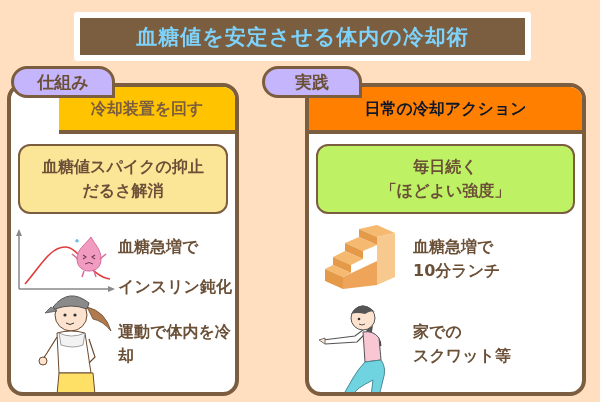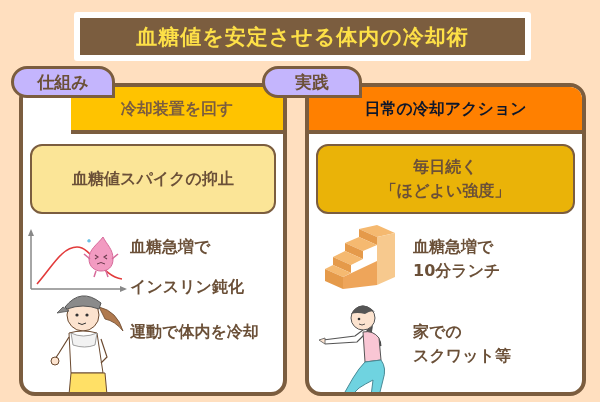--- a/index.html
+++ b/index.html
@@ -11,28 +11,28 @@
     color: #6B5038;
   }
   .title-outer {
     position: absolute; left: 74px; top: 12px; width: 457px; height: 49px;
     background: #fff; border-radius: 3px;
   }
   .title-inner {
     position: absolute; left: 6px; top: 6px; right: 6px; bottom: 6px;
     background: #7B5D3F;
     display: flex; align-items: center; justify-content: center;
-    color: #fde047; font-weight: bold; font-size: 21px; letter-spacing: 1px;
+    color: #7dd3fc; font-weight: bold; font-size: 21px; letter-spacing: 1px;
   }
   .panel {
     position: absolute; top: 83px; height: 313px;
     border: 4px solid #7B5D3F; border-radius: 16px;
     background: #fff; overflow: hidden;
   }
-  .panel.left { left: 19px; width: 268px; padding-left: 48px; }
+  .panel.left { left: 7px; width: 232px; padding-left: 48px; }
   .panel.right { left: 305px; width: 281px; }
   .panel-header {
     height: 47px; display: flex; align-items: center; justify-content: center;
     font-weight: bold; font-size: 16px; padding-top: 2px;
     border-bottom: 4px solid #7B5D3F;
   }
   .left .panel-header { background: #FFC300; color: #7B5D3F; }
   .right .panel-header { background: #FF8000; color: #0f172a; }
   .tag {
     position: absolute; top: 66px; height: 32px; padding: 0 16px;
@@ -43,39 +43,40 @@
   }
   .tag.left { left: 11px; width: 104px; }
   .tag.right { left: 262px; width: 100px; left: 262px; }
   .summary {
     position: absolute; left: 7px; right: 7px; top: 57px; height: 70px;
     border: 2px solid #7B5D3F; border-radius: 12px;
     display: flex; flex-direction: column; align-items: center; justify-content: center;
     font-weight: bold; font-size: 16px; line-height: 24px; color: #6B5038; text-align: center;
   }
   .left .summary { background: #FBE597; }
-  .right .summary { background: #eab308; }
+  .right .summary { background: #bef264; }
   .item {
     position: absolute; display: flex; flex-direction: column;
     font-weight: bold; font-size: 16px; line-height: 24px; color: #6B5038;
   }
   .illus { position: absolute; }
 </style>
 </head>
 <body>
 
 <div class="title-outer">
   <div class="title-inner">血糖値を安定させる体内の冷却術</div>
 </div>
 
 <div class="tag left">仕組み</div>
 <div class="panel left">
   <div class="panel-header">冷却装置を回す</div>
   <div class="summary">
     <span>血糖値スパイクの抑止</span>
+    <span>だるさ解消</span>
   </div>
 
   <svg class="illus" style="left:4px; top:140px;" width="100" height="68" viewBox="0 0 100 68">
     <line x1="4" y1="62" x2="4" y2="6" stroke="#888" stroke-width="1.5"></line>
     <polygon points="4,2 1,9 7,9" fill="#888"></polygon>
     <line x1="4" y1="62" x2="98" y2="62" stroke="#888" stroke-width="1.5"></line>
     <polygon points="100,62 93,59 93,65" fill="#888"></polygon>
     <path d="M10,57 C25,40 35,20 50,20 C65,20 75,50 95,52" fill="none" stroke="#E23B3B" stroke-width="1.6"></path>
     <path d="M76,10 C70,18 62,22 62,32 C62,40 68,44 74,44 C81,44 86,40 86,32 C86,22 80,18 76,10 Z" fill="#F29BC1" stroke="#D66A9A" stroke-width="1"></path>
     <path d="M68,28 l3,2 l-3,2 M80,28 l-3,2 l3,2" stroke="#6B3A4D" stroke-width="1.1" fill="none"></path>

